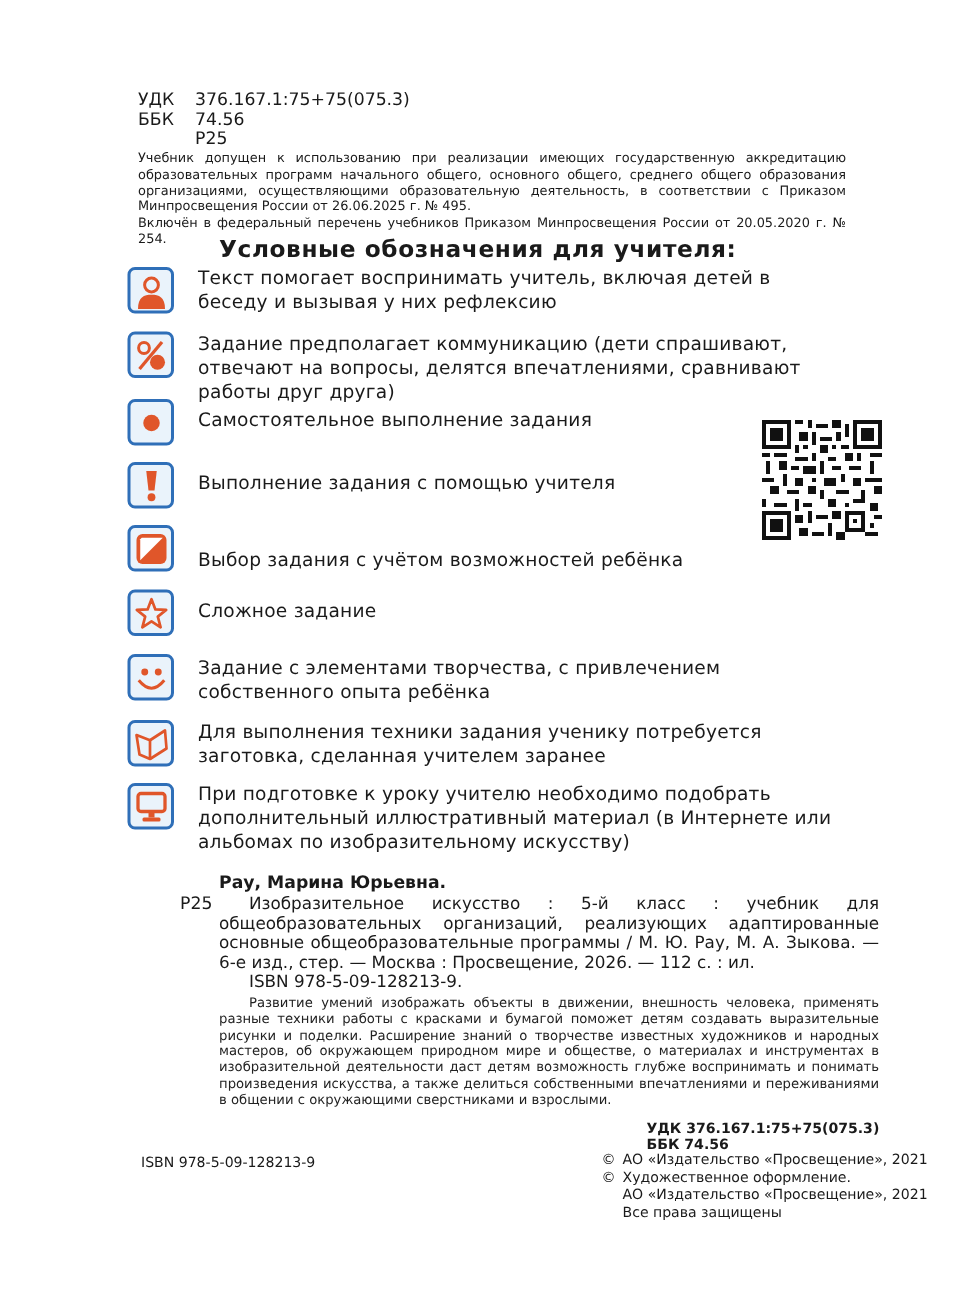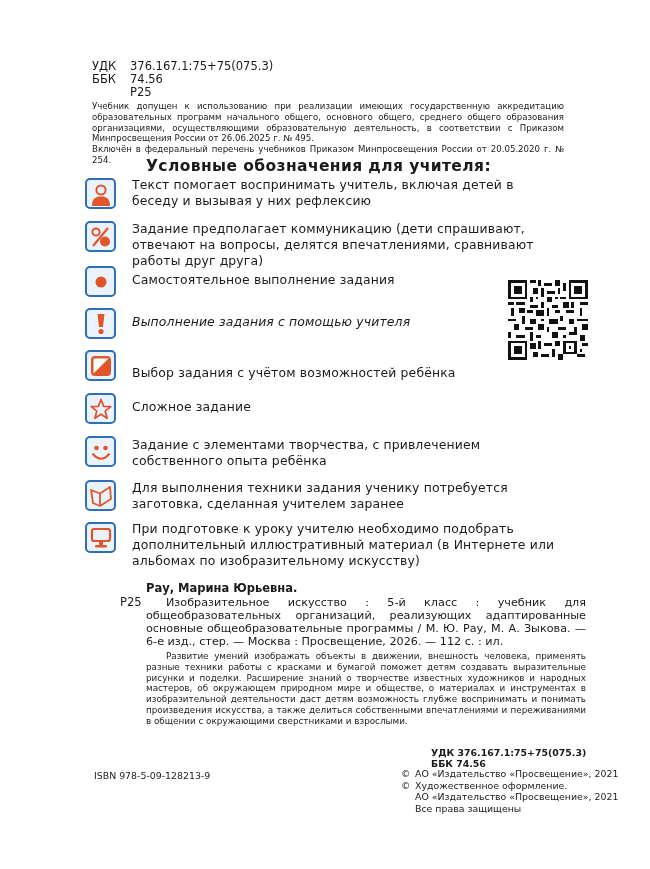--- a/index.html
+++ b/index.html
@@ -87,21 +87,21 @@
 
 <div class="abs item" style="top:266px;">
   <div class="icon-box">
     <svg viewBox="0 0 24 24">
         <circle cx="12" cy="12" r="5.5" fill="#e0562a"></circle>
       </svg>
   </div>
   <div class="item-text" style="margin-top:6px;">Самостоятельное выполнение задания</div>
 </div>
 
-<div class="abs item" style="top:308px;font-style:italic;">
+<div class="abs item" style="top:308px;">
   <div class="icon-box">
     <svg viewBox="0 0 24 24">
         <path d="M8.5 2 H15.5 L14 15 H10 Z" fill="#e0562a"></path>
         <circle cx="12" cy="19.5" r="2.6" fill="#e0562a"></circle>
       </svg>
   </div>
   <div class="item-text" style="margin-top:6px;">Выполнение задания с помощью учителя</div>
 </div>
 
 <div class="abs item" style="top:350px;align-items:flex-end;">
@@ -233,20 +233,21 @@
     </g>
     <rect x="21" y="23" width="3" height="3" fill="#fff"></rect>
       <rect x="22" y="24" width="1" height="1" fill="#111"></rect>
   </svg>
 </div>
 
 <div class="abs code">Р25</div>
 <div class="abs card">
   <div class="author">Рау, Марина Юрьевна.</div>
   <div class="desc">Изобразительное искусство : 5-й класс : учебник для общеобразовательных организаций, реализующих адаптированные основные общеобразовательные программы / М. Ю. Рау, М. А. Зыкова. — 6-е изд., стер. — Москва : Просвещение, 2026. — 112 с. : ил.</div>
+  <div class="isbn-line">ISBN 978-5-09-128213-9.</div>
   <div class="annot">
     <p>Развитие умений изображать объекты в движении, внешность человека, применять разные техники работы с красками и бумагой поможет детям создавать выразительные рисунки и поделки. Расширение знаний о творчестве известных художников и народных мастеров, об окружающем природном мире и обществе, о материалах и инструментах в изобразительной деятельности даст детям возможность глубже воспринимать и понимать произведения искусства, а также делиться собственными впечатлениями и переживаниями в общении с окружающими сверстниками и взрослыми.</p>
   </div>
 </div>
 
 <div class="abs bottom-cls">
   <div>УДК 376.167.1:75+75(075.3)</div>
   <div>ББК 74.56</div>
 </div>
 

